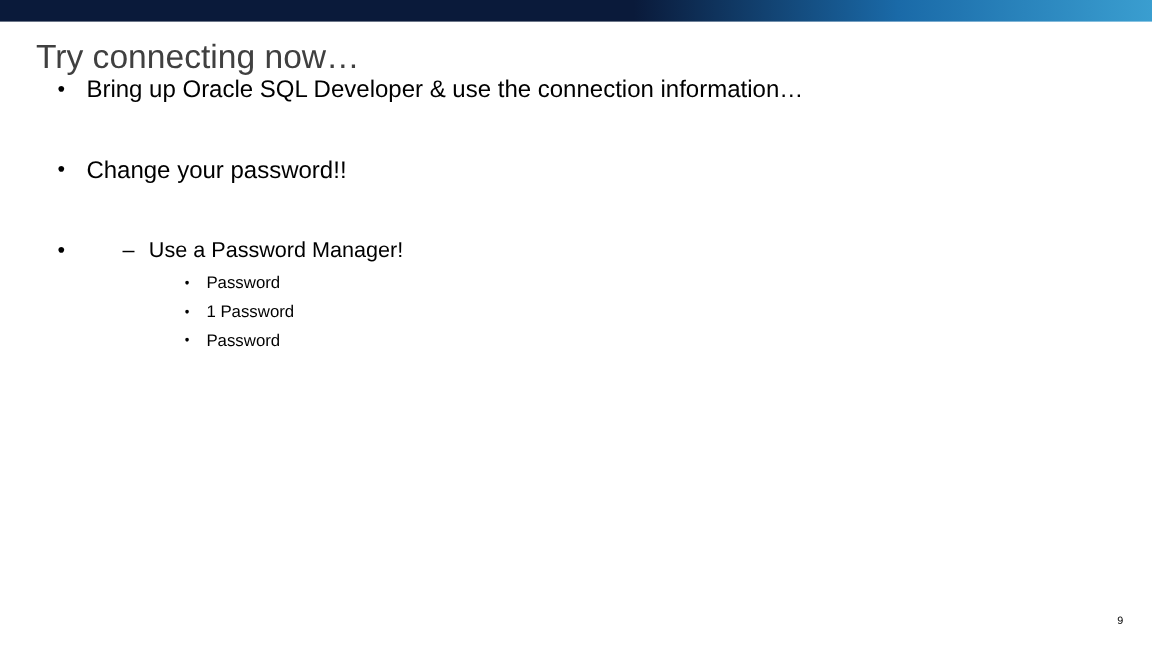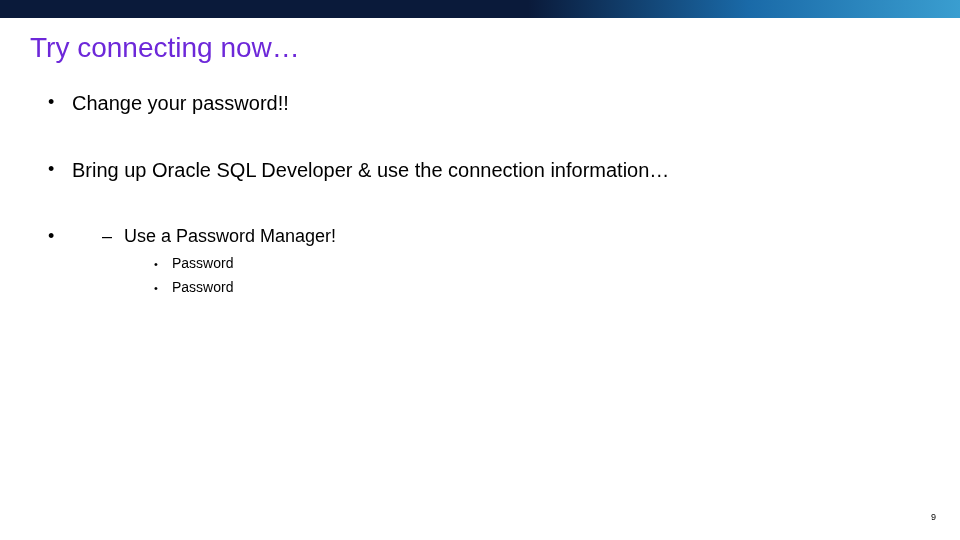--- a/index.html
+++ b/index.html
@@ -19,22 +19,21 @@
       width: 100%;
       height: 18px;
       background: linear-gradient(to right, #0a1a3a 0%, #0a1a3a 55%, #1a6aa8 78%, #3a9ed0 100%);
     }
     .content {
       padding: 14px 30px 0 30px;
     }
     .title {
       font-size: 28px;
       font-weight: 400;
-      color: #6d28d9;
-      margin-bottom: 28px;
+      color: #404040;
     }
     ul.level1 {
       list-style: none;
       padding-left: 18px;
     }
     ul.level1 > li {
       font-size: 20px;
       color: #000;
       margin-bottom: 44px;
       position: relative;
@@ -97,28 +96,29 @@
   </style>
 </head>
 <body>
 
 <div class="top-bar"></div>
 
 <div class="content">
   <h1 class="title">Try connecting now…</h1>
 
   <ul class="level1">
+    <li>Bring up Oracle SQL Developer &amp; use the connection information…</li>
     <li>Change your password!!</li>
-    <li>Bring up Oracle SQL Developer &amp; use the connection information…</li>
     <li class="tight">
       <ul class="level2">
         <li>
           <span>Use a Password Manager!</span>
           <ul class="level3">
             <li>Password</li>
+            <li>1 Password</li>
             <li>Password</li>
           </ul>
         </li>
       </ul>
     </li>
   </ul>
 </div>
 
 <div class="page-number">9</div>
 

